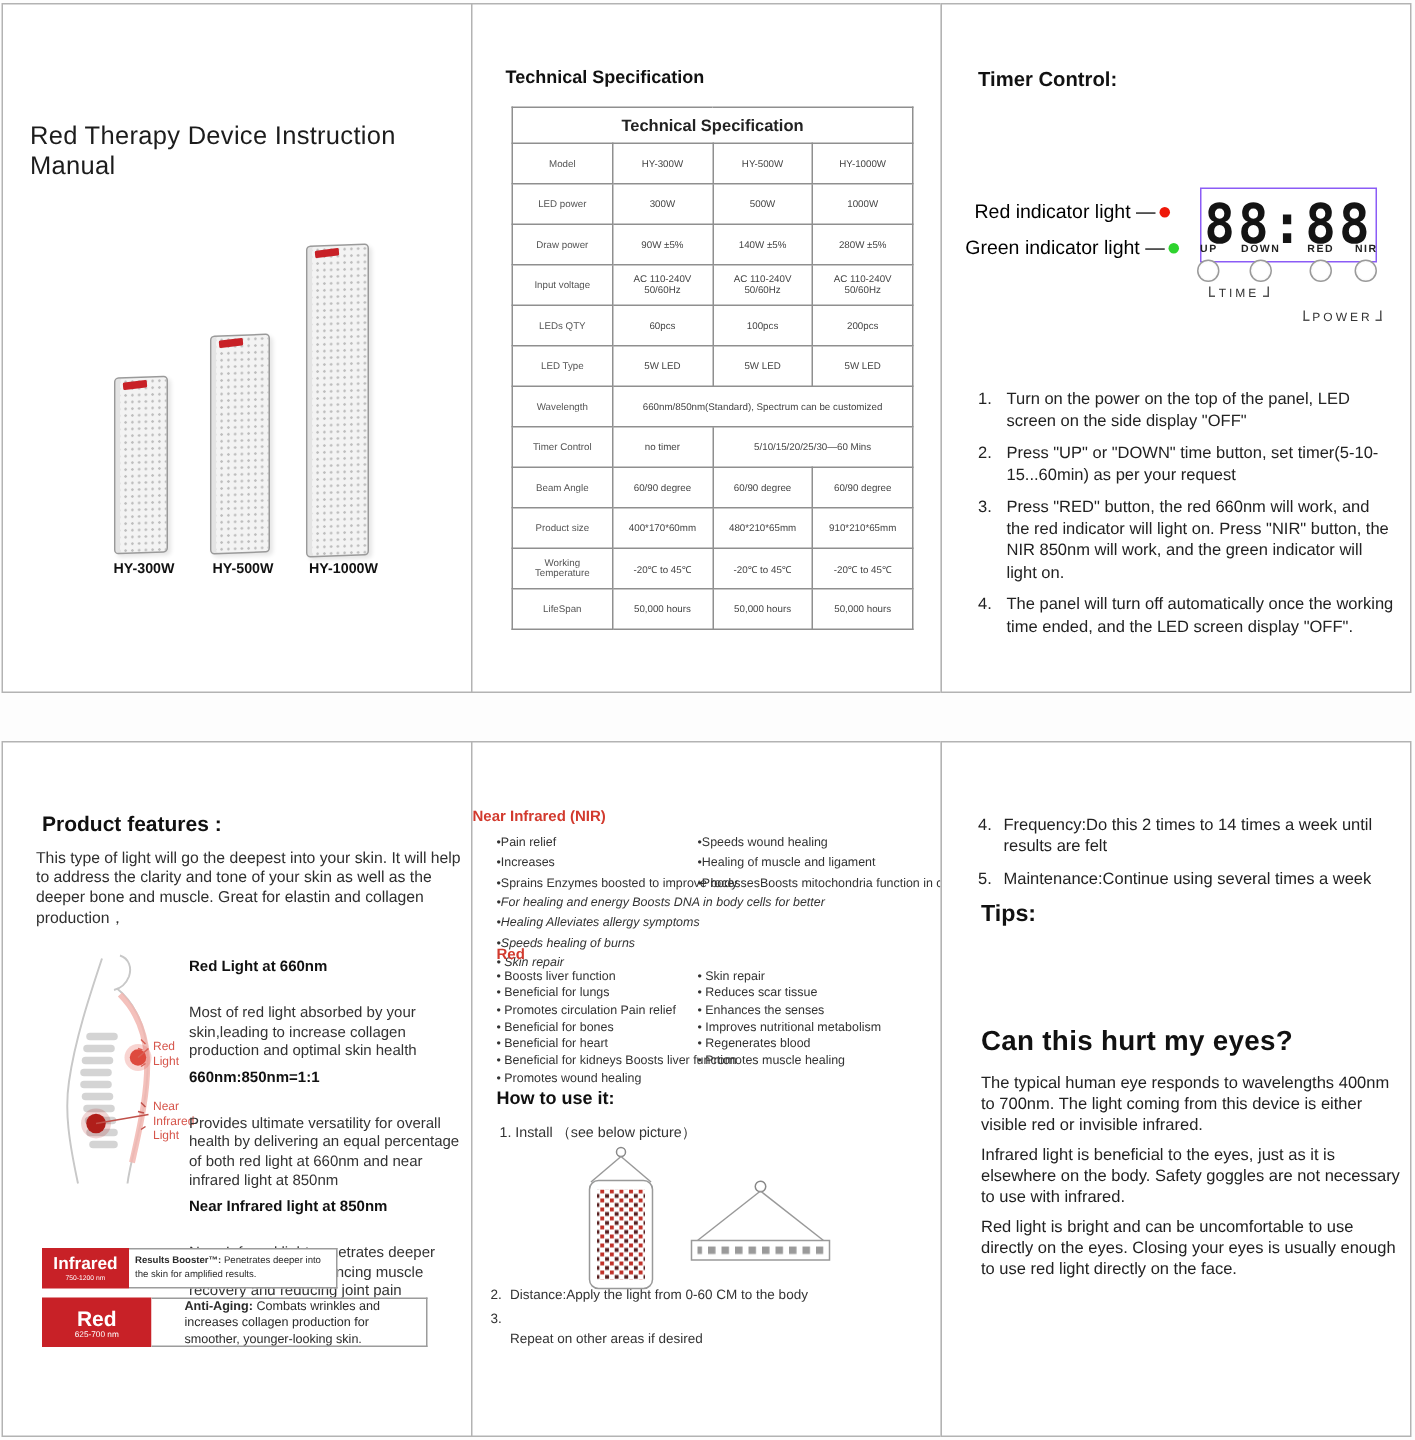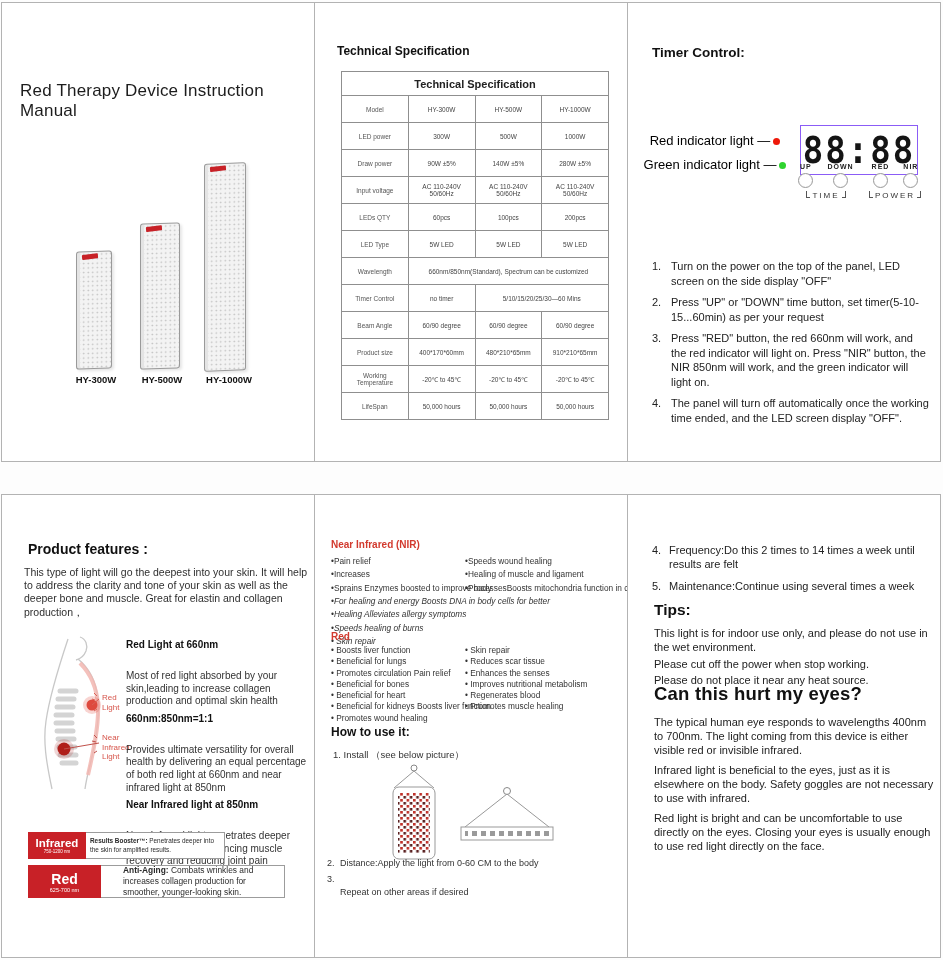--- a/index.html
+++ b/index.html
@@ -34,21 +34,21 @@
   
   .p3-heading { position:absolute; left:24px; top:42px; font-size:13.5px; font-weight:bold; color:#111; }
   .ind-row { position:absolute; left:6px; width:162px; text-align:center; font-size:13px; color:#000000; white-space:nowrap; }
   .ind-row1 { top:130px; } .ind-row2 { top:154px; }
   .dot { display:inline-block; width:7px; height:7px; border-radius:50%; vertical-align:middle; margin-left:3px; }
   .dot-red { background:var(--indicator_red,#ee1809); }
   .dot-green { background:var(--indicator_green,#2ed32e); }
   .lcd { position:absolute; left:172px; top:122px; width:118px; height:50px; border:1px solid #8b5cf6; background:#fff; display:flex; align-items:center; justify-content:center; }
   .lcd-digits { font-family:"DejaVu Sans Mono", monospace; font-weight:bold; font-size:34px; letter-spacing:2px; color:var(--lcd_color,#141414); transform:scaleY(1.08); }
   .btn-group { position:absolute; top:160px; display:flex; flex-direction:column; align-items:center; }
-  .bg-time { left:164px; width:68px; } .bg-power { left:236px; width:62px; }
+  .bg-time { left:164px; width:68px; } .bg-power { left:236px; width:62px;gap:16px; }
   .btn-row { display:flex; gap:14px; justify-content:center; }
   .btn { display:flex; flex-direction:column; align-items:center; }
   .btn-label { font-size:7px; font-weight:bold; letter-spacing:1px; color:#222; }
   .btn-circle { margin-top:3px; width:15px; height:15px; border-radius:50%; border:1px solid #9a9a9a; background:radial-gradient(#fff 55%, #ececec); }
   .bracket-label { margin-top:3px; font-size:8px; letter-spacing:2px; color:#333; white-space:nowrap; }
   .corner { display:inline-block; width:4px; height:7px; border-bottom:1px solid #555; }
   .corner.l { border-left:1px solid #555; margin-right:2px; }
   .corner.r { border-right:1px solid #555; margin-left:2px; }
   .steps { position:absolute; left:24px; top:256px; width:278px; list-style:none; }
   .steps .step { display:flex; margin-bottom:7px; font-size:11px; line-height:14.5px; color:#222; }
@@ -74,21 +74,21 @@
   .bar-range1 { font-size:4.5px; }
   .bar-name2 { font-size:14px; font-weight:bold; }
   .bar-range2 { font-size:5.5px; }
   .bar-desc { border:1px solid #9c9c9c; border-left:none; background:#fff; display:flex; align-items:center; }
   .bar1 .bar-desc { width:139px; font-size:6.4px; line-height:8.5px; padding:2px 4px; }
   .bar2 .bar-desc { width:184px; font-size:8.4px; line-height:10.8px; padding:2px 22px; }
   .bar-desc b { font-weight:bold; }
 
   
   .red-head { position:absolute; font-size:10px; color:var(--heading_red,#d23a2e); }
-  .p5-nir-head { left:16px; top:44px; }
+  .p5-nir-head { left:0; top:44px; }
   .p5-red-head { left:16px; top:136px; }
   .blist { position:absolute; font-size:8.3px; color:#333; }
   .nir-col1 { left:16px; top:60px; width:134px; line-height:13.3px; }
   .nir-col2 { left:150px; top:60px; width:162px; line-height:13.3px; }
   .nir-full { left:16px; top:100px; width:296px; line-height:13.3px;font-style:italic; }
   .red-col1 { left:16px; top:150px; width:136px; line-height:11.3px; }
   .red-col2 { left:150px; top:150px; width:160px; line-height:11.3px; }
   .bitem { white-space:nowrap; }
   .p5-howto { position:absolute; left:16px; top:230px; font-size:12px; font-weight:bold; color:#111; }
   .p5-step1 { position:absolute; left:18px; top:254px; font-size:9.5px; color:#333; }
@@ -452,26 +452,20 @@
     <li class="step">
         <span class="step-num">4.</span>
         <span class="step-text">Frequency:Do this 2 times to 14 times a week until results are felt</span>
       </li>
         <li class="step">
         <span class="step-num">5.</span>
         <span class="step-text">Maintenance:Continue using several times a week</span>
       </li>
       </ol>
     <h2 class="p6-tips-head">Tips:</h2>
-    <div class="p6-tips">
-
-    <div class="bitem">This light is for indoor use only, and please do not use in the wet environment.</div>
-        <div class="bitem">Please cut off the power when stop working.</div>
-        <div class="bitem">Please do not place it near any heat source.</div>
-      </div>
     <h2 class="p6-eyes-head">Can this hurt my eyes?</h2>
     <div class="p6-eyes">
 
     <div class="bitem">The typical human eye responds to wavelengths 400nm to 700nm. The light coming from this device is either visible red or invisible infrared.</div>
         <div class="bitem">Infrared light is beneficial to the eyes, just as it is elsewhere on the body. Safety goggles are not necessary to use with infrared.</div>
         <div class="bitem">Red light is bright and can be uncomfortable to use directly on the eyes. Closing your eyes is usually enough to use red light directly on the face.</div>
       </div>
   </section>
 </div>
 

